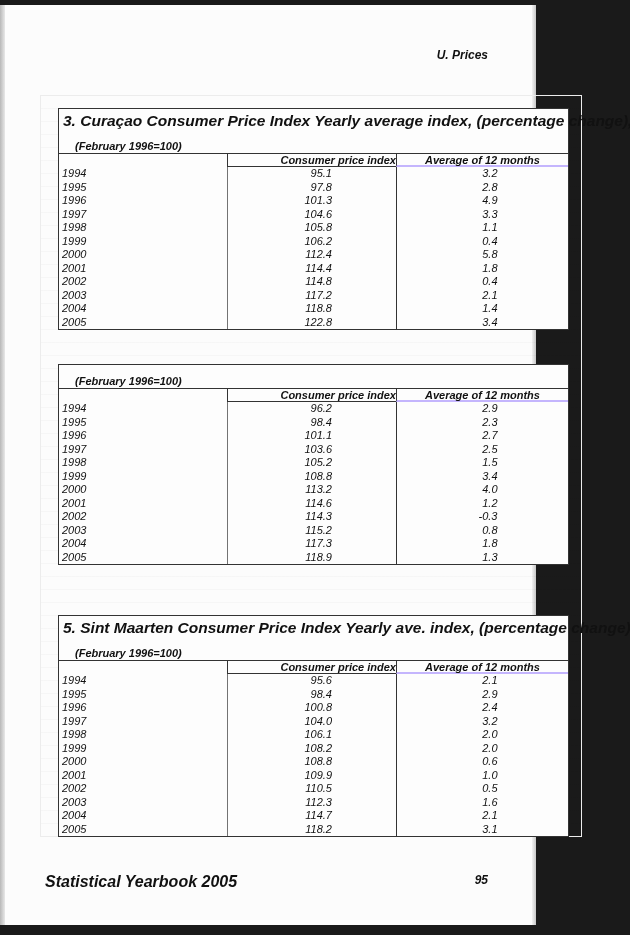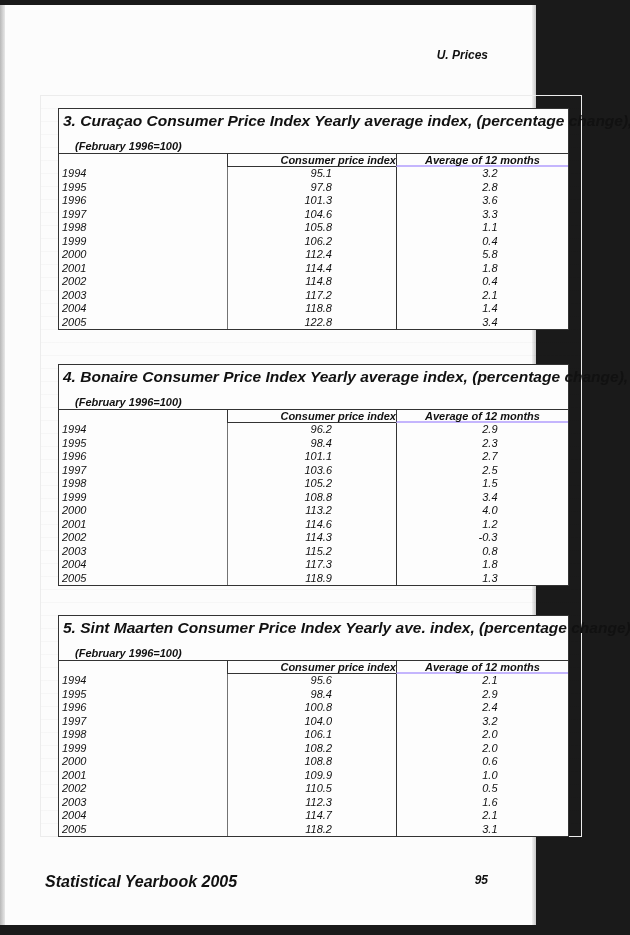--- a/index.html
+++ b/index.html
@@ -90,21 +90,21 @@
             <div class="c2"><span>3.2</span></div>
           </div>
           <div class="data-row">
             <div class="c0">1995</div>
             <div class="c1"><span>97.8</span></div>
             <div class="c2"><span>2.8</span></div>
           </div>
           <div class="data-row">
             <div class="c0">1996</div>
             <div class="c1"><span>101.3</span></div>
-            <div class="c2"><span>3.6</span></div>
+            <div class="c2"><span>4.9</span></div>
           </div>
           <div class="data-row">
             <div class="c0">1997</div>
             <div class="c1"><span>104.6</span></div>
             <div class="c2"><span>3.3</span></div>
           </div>
           <div class="data-row">
             <div class="c0">1998</div>
             <div class="c1"><span>105.8</span></div>
             <div class="c2"><span>1.1</span></div>
@@ -142,21 +142,20 @@
           <div class="data-row">
             <div class="c0">2005</div>
             <div class="c1"><span>122.8</span></div>
             <div class="c2"><span>3.4</span></div>
           </div>
         </div>
     </div>
   </div>
 
   <div class="tbl" style="top:359px;">
-    <div class="tbl-title">4. Bonaire Consumer Price Index Yearly average index, (percentage change),</div>
     <div class="tbl-sub">(February 1996=100)</div>
     <div class="grid">
       <div class="hdr-row">
         <div class="c0"></div>
         <div class="c1">Consumer price index</div>
         <div class="c2">Average of 12 months</div>
       </div>
       <div class="rows">
           <div class="data-row">
             <div class="c0">1994</div>

